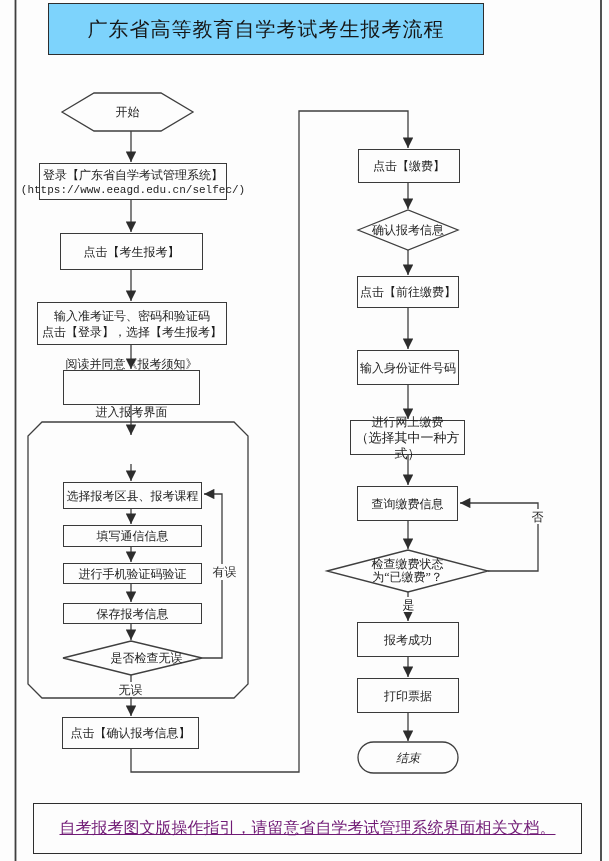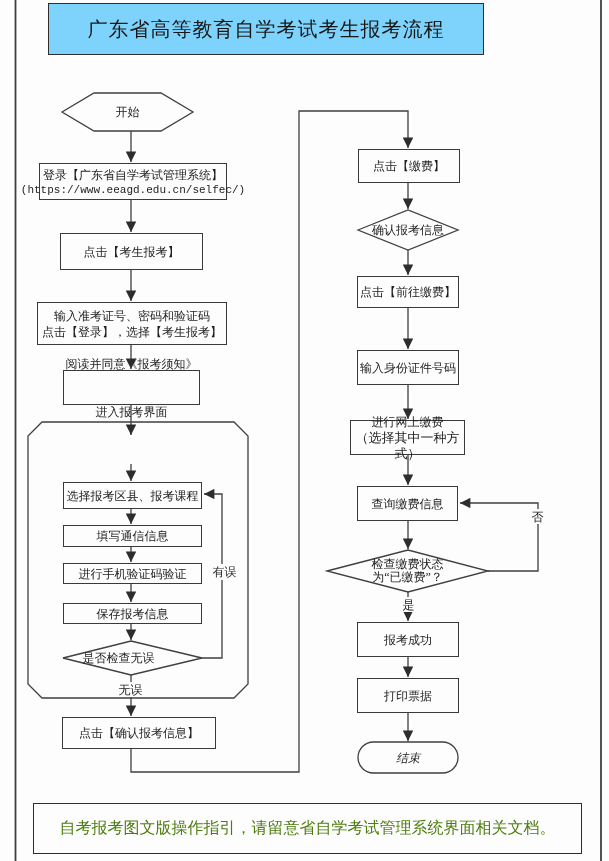--- a/index.html
+++ b/index.html
@@ -32,21 +32,21 @@
   .title-box{
     position:absolute;left:48px;top:3px;width:434px;height:50px;z-index:2;
     border:1.6px solid #2e2e2e;background:#7dd3fc;
     display:flex;align-items:center;justify-content:center;
     font-size:20px;letter-spacing:1px;color:#161616;font-family:Liberation Serif, serif;
   }
   .footer-box{
     position:absolute;left:33px;top:803px;width:547px;height:49px;z-index:2;
     border:1.5px solid #2e2e2e;background:#fdfdfd;
     display:flex;align-items:center;justify-content:center;
-    font-size:16px;color:#4d7c0f;
+    font-size:16px;color:#701a75;text-decoration:underline;
   }
   .mono{font-family:"Liberation Mono","DejaVu Sans Mono",monospace;font-size:11px;line-height:14px;}
   .small{font-size:13px;}
   .tight{line-height:13px;}
 </style>
 </head>
 <body>
 
 <div class="page">
 
@@ -134,25 +134,25 @@
   </div>
 
   <div class="node rect" style="left:63px;top:563px;width:139px;height:21px;justify-content:center;">
     <span>进行手机验证码验证</span>
   </div>
 
   <div class="node rect" style="left:63px;top:603px;width:139px;height:21px;">
     <span>保存报考信息</span>
   </div>
 
-  <div class="node naked" style="left:49px;top:641px;width:139px;height:34px;justify-content:center;">
+  <div class="node naked" style="left:77px;top:641px;width:139px;height:34px;justify-content:center;">
     <span>是否检查无误</span>
   </div>
 
-  <div class="node rect" style="left:62px;top:717px;width:154px;height:32px;font-family:Liberation Serif, serif;">
+  <div class="node rect" style="left:62px;top:717px;width:137px;height:32px;font-family:Liberation Serif, serif;">
     <span>点击【确认报考信息】</span>
   </div>
 
   <div class="node rect" style="left:358px;top:149px;width:102px;height:34px;">
     <span>点击【缴费】</span>
   </div>
 
   <div class="node naked" style="left:358px;top:210px;width:100px;height:40px;">
     <span>确认报考信息</span>
   </div>

